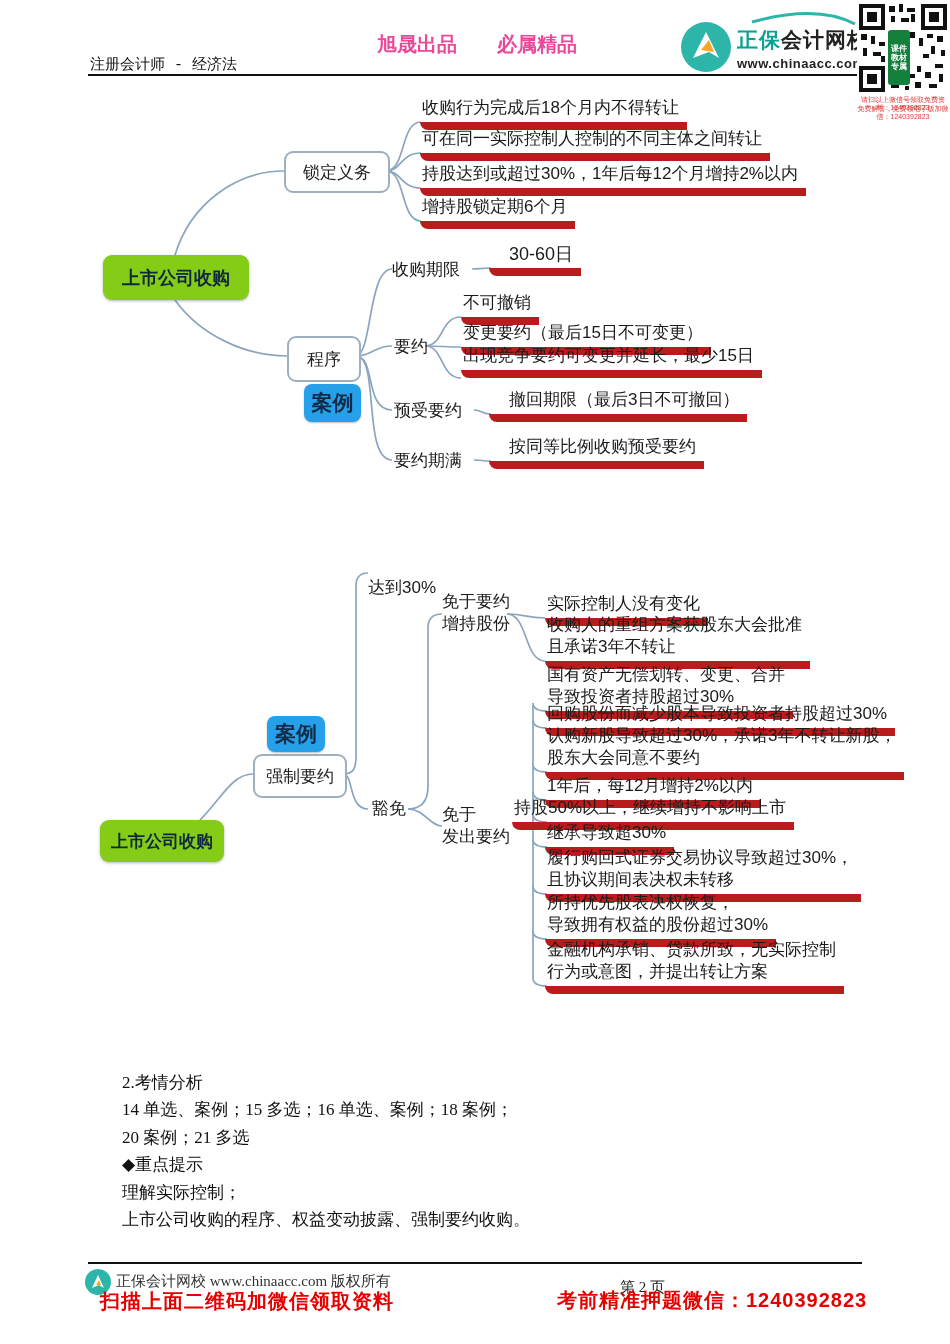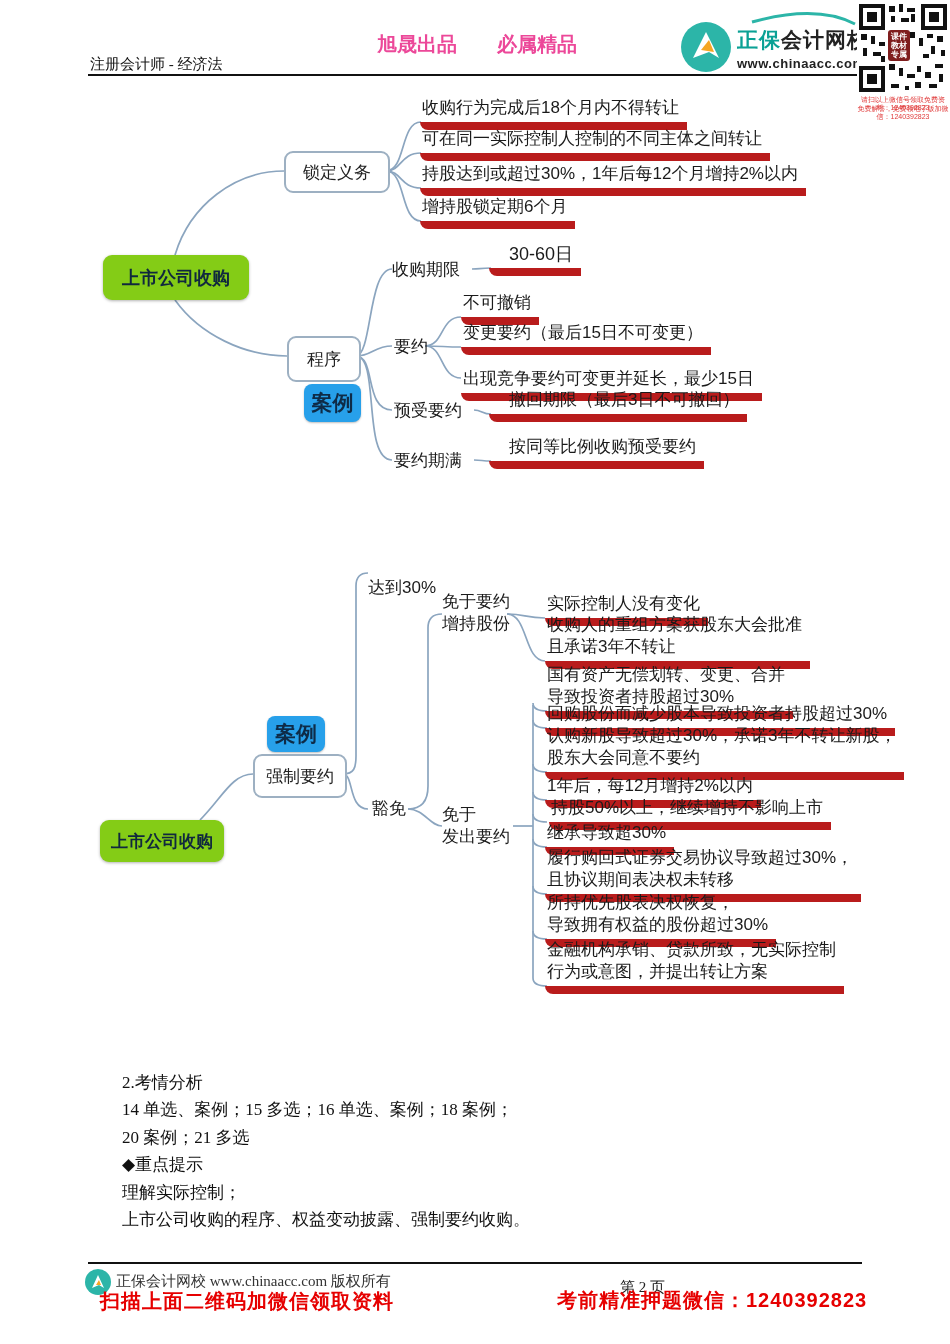--- a/index.html
+++ b/index.html
@@ -8,22 +8,22 @@
   .abs{position:absolute;}
   .pre{white-space:pre-line;}
   
   .course{font-family:"Liberation Serif","DejaVu Serif",serif;font-size:15px;color:#111;}
   .slogan{font-family:"Liberation Serif","DejaVu Serif",serif;font-size:20px;font-weight:bold;color:#ec4899;}
   .rule{background:#111;height:2px;}
   .brandname{font-size:21px;font-weight:bold;color:#0aa195;letter-spacing:1px;}
   .brandname b{color:#222;}
   .brandurl{font-size:13px;font-weight:bold;color:#222;letter-spacing:.5px;}
   .qrnote{font-size:7px;color:#e03a3a;line-height:8px;width:92px;text-align:center;}
-  .qrbadge{background:#7f1d1d;border-radius:3px;color:#fff;font-size:8px;line-height:9px;
-           text-align:center;padding:2px 3px;font-weight:bold;}
+  .qrbadge{background:#15803d;border-radius:3px;color:#fff;font-size:8px;line-height:9px;
+           text-align:center;padding:14px 3px;font-weight:bold;}
   
   .bnode{background:#84cc16;border-radius:9px;color:#10283e;font-weight:bold;
          display:flex;align-items:center;justify-content:center;font-size:18px;
          box-shadow:0 1px 3px rgba(0,0,0,.3);}
   .wnode{background:#fff;border:2px solid #9db0c2;border-radius:9px;color:#222;
          display:flex;align-items:center;justify-content:center;font-size:17px;}
   .tag{background:#27a0ea;border-radius:8px;color:#0e2b47;font-weight:bold;
        display:flex;align-items:center;justify-content:center;font-size:21px;
        box-shadow:0 1px 2px rgba(0,0,0,.25);}
   .leaf{font-size:17px;line-height:22px;color:#1a1a1a;padding:0 8px 3px 2px;
@@ -81,21 +81,21 @@
       <path d="M533,764 Q533,772 547,772"></path>
       <path d="M533,792 Q533,800 547,800"></path>
       <path d="M533,814 Q533,822 547,822"></path>
       <path d="M533,839 Q533,847 547,847"></path>
       <path d="M533,886 Q533,894 547,894"></path>
       <path d="M533,931 Q533,939 547,939"></path>
       <path d="M533,978 Q533,986 547,986"></path>
     </g>
   </svg>
 
-  <div class="abs course" style="left:90px;top:55px;">注册会计师 - 经济法</div>
+  <div class="abs course" style="left:90px;top:55px;font-family:Liberation Mono, monospace;">注册会计师 - 经济法</div>
   <div class="abs rule" style="left:88px;top:74px;width:770px;"></div>
   <div class="abs slogan" style="left:377px;top:31px;">旭晟出品</div>
   <div class="abs slogan" style="left:497px;top:31px;">必属精品</div>
 
   <svg class="abs" style="left:657px;top:0;" width="200" height="78" viewBox="0 0 200 78">
     <circle cx="49" cy="47" r="25" fill="#2cb5a8"></circle>
     <path d="M36,58 L49,32 L62,58 L52,52 Z" fill="#ffffff"></path>
     <path d="M44,50 L52,40 L57,52 Z" fill="#f5a623"></path>
     <path d="M95,22 Q160,4 198,24" stroke="#2cb5a8" stroke-width="3" fill="none"></path>
   </svg>
@@ -170,21 +170,21 @@
 
   <div class="abs wnode" style="left:287px;top:336px;width:70px;height:42px;">程序</div>
   <div class="abs tag" style="left:304px;top:384px;width:57px;height:38px;">案例</div>
 
   <div class="abs plain" style="left:392px;top:259px;">收购期限</div>
   <div class="abs leaf ext" style="left:489px;top:243px;font-size:18px;">30-60日</div>
 
   <div class="abs plain" style="left:394px;top:336px;">要约</div>
   <div class="abs leaf" style="left:461px;top:292px;">不可撤销</div>
   <div class="abs leaf" style="left:461px;top:322px;">变更要约（最后15日不可变更）</div>
-  <div class="abs leaf" style="left:461px;top:368px;">出现竞争要约可变更并延长，最少15日</div>
+  <div class="abs leaf" style="left:461px;top:345px;">出现竞争要约可变更并延长，最少15日</div>
 
   <div class="abs plain" style="left:394px;top:400px;">预受要约</div>
   <div class="abs leaf ext" style="left:489px;top:389px;">撤回期限（最后3日不可撤回）</div>
 
   <div class="abs plain" style="left:394px;top:450px;">要约期满</div>
   <div class="abs leaf ext" style="left:489px;top:436px;">按同等比例收购预受要约</div>
 
   <div class="abs bnode" style="left:100px;top:820px;width:124px;height:42px;font-size:17px;">上市公司收购</div>
   <div class="abs tag" style="left:267px;top:716px;width:58px;height:36px;">案例</div>
   <div class="abs wnode" style="left:253px;top:754px;width:90px;height:40px;">强制要约</div>
@@ -199,21 +199,21 @@
 且承诺3年不转让</div>
 
   <div class="abs plain" style="left:442px;top:804px;">免于
 发出要约</div>
   <div class="abs leaf" style="left:545px;top:664px;">国有资产无偿划转、变更、合并
 导致投资者持股超过30%</div>
   <div class="abs leaf" style="left:545px;top:703px;">回购股份而减少股本导致投资者持股超过30%</div>
   <div class="abs leaf" style="left:545px;top:725px;">认购新股导致超过30%，承诺3年不转让新股，
 股东大会同意不要约</div>
   <div class="abs leaf" style="left:545px;top:775px;">1年后，每12月增持2%以内</div>
-  <div class="abs leaf" style="left:549px;top:797px;">持股50%以上，继续增持不影响上市</div>
+  <div class="abs leaf" style="left:512px;top:797px;">持股50%以上，继续增持不影响上市</div>
   <div class="abs leaf" style="left:545px;top:822px;">继承导致超30%</div>
   <div class="abs leaf" style="left:545px;top:847px;">履行购回式证券交易协议导致超过30%，
 且协议期间表决权未转移</div>
   <div class="abs leaf" style="left:545px;top:892px;">所持优先股表决权恢复，
 导致拥有权益的股份超过30%</div>
   <div class="abs leaf" style="left:545px;top:939px;">金融机构承销、贷款所致，无实际控制
 行为或意图，并提出转让方案</div>
 
   <div class="abs note" style="left:122px;top:1071px;">2.考情分析</div>
   <div class="abs note" style="left:122px;top:1098px;">14 单选、案例；15 多选；16 单选、案例；18 案例；</div>

